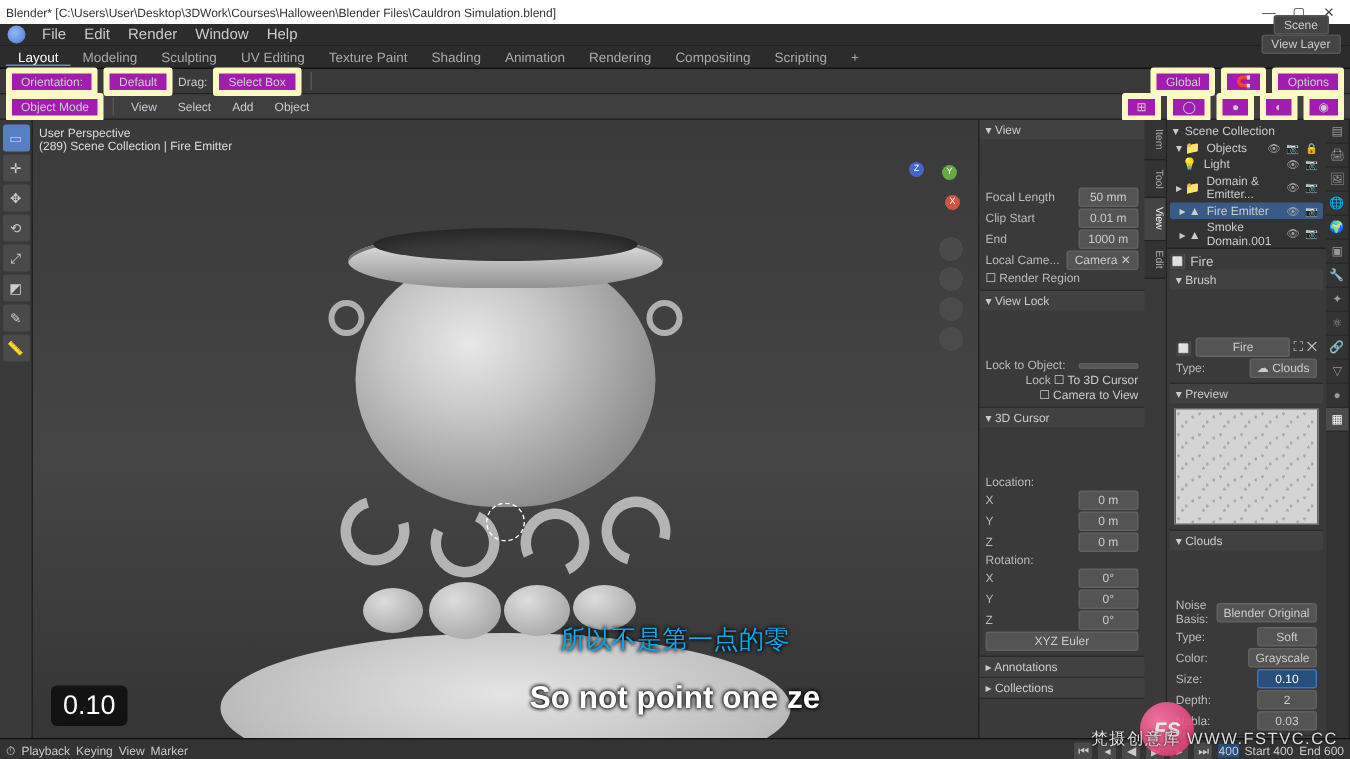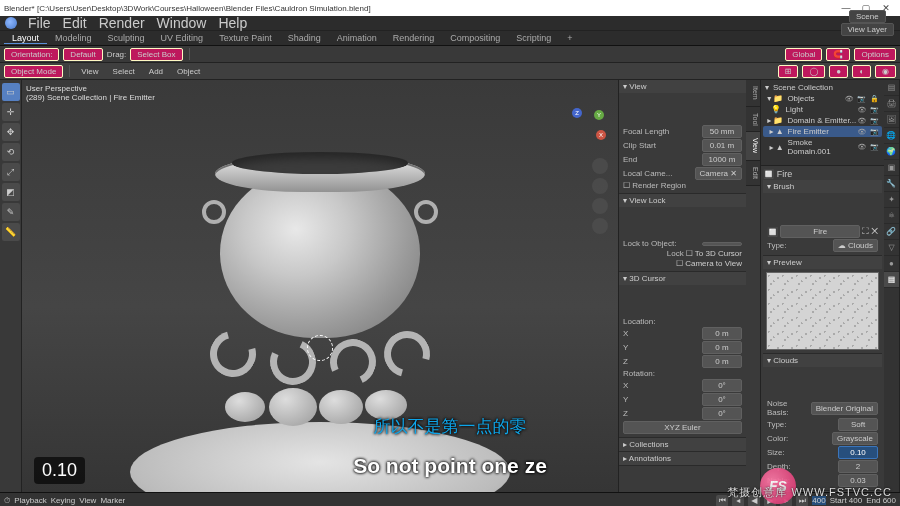--- a/index.html
+++ b/index.html
@@ -1,30 +1,30 @@
 <!DOCTYPE html>
 <html><head>
 <meta charset="utf-8">
 <style>
   * { margin:0; padding:0; box-sizing:border-box; font-family:"Segoe UI",Arial,sans-serif; }
   body { width:900px; height:506px; background:#393939; color:#ccc; font-size:9px; overflow:hidden; position:relative; }
   .titlebar { height:16px; background:#fff; color:#333; display:flex; align-items:center; padding:0 4px; font-size:9px; }
   .titlebar .title { flex:1; font-size:8px; }
   .titlebar .winicon { width:20px; text-align:center; color:#444; cursor:default; }
   .menubar { height:15px; background:#2c2c2c; border-bottom:1px solid #222; display:flex; align-items:center; padding:0 4px; }
-  .menubar .mitem { padding:0 6px; font-size:14px; color:#ccc; }
+  .menubar .mitem { padding:0 6px; font-size:10px; color:#ccc; }
   .menubar .logo { width:14px; height:14px; margin-right:4px; position:relative; }
   .menubar .logo::before { content:""; position:absolute; inset:1px; border-radius:50%; background:radial-gradient(circle at 40% 40%,#8eb8ff,#4a7acc); }
   .menubar .right { margin-left:auto; display:flex; align-items:center;flex-direction:column; }
   .menubar .scenebox, .menubar .layerbox { background:#444; border:1px solid #555; padding:1px 6px; border-radius:2px; margin:0 2px; font-size:8px; }
   .workspaces { height:15px; background:#2c2c2c; border-bottom:1px solid #111; display:flex; align-items:center; padding:0 4px; }
   .workspaces .ws { padding:0 8px; font-size:9px; color:#aaa; }
   .workspaces .ws.active { color:#fff; border-bottom:1px solid #5a8fd8; }
   .toolrow { height:17px; background:#393939; border-bottom:1px solid #222; display:flex; align-items:center; padding:0 4px; gap:4px; font-size:8px; }
-  .toolrow .btn { background:#be185d; border:1px solid #fef9c3; padding:1px 6px; border-radius:2px; }
+  .toolrow .btn { background:#a21caf; border:4px solid #fef9c3; padding:1px 6px; border-radius:2px; }
   .toolrow .sep { width:1px; height:12px; background:#555; margin:0 2px; }
   .main { display:flex; height:412px; }
   .toolbar-left { width:22px; background:#393939; border-right:1px solid #222; display:flex; flex-direction:column; padding-top:2px; }
   .toolbar-left .tool { width:18px; height:18px; margin:1px auto; background:#4a4a4a; border-radius:2px; display:flex; align-items:center; justify-content:center; font-size:9px; }
   .toolbar-left .tool.active { background:#5680c2; }
   .viewport { flex:1; background:linear-gradient(180deg,#3a3a3a 0%,#454545 55%,#353535 100%); position:relative; overflow:hidden; }
   .viewport .info { position:absolute; top:4px; left:4px; font-size:8px; color:#ddd; }
   .viewport .gizmo { position:absolute; top:24px; right:8px; width:46px; height:46px; }
   .gizmo .axis { position:absolute; width:10px; height:10px; border-radius:50%; font-size:6px; display:flex; align-items:center; justify-content:center; color:#fff; }
   .gizmo .x { background:#c54; top:26px; left:32px; }
@@ -42,21 +42,21 @@
   .legs .scroll { position:absolute; width:46px; height:46px; border:7px solid #b4b4b4; border-radius:50%; border-top-color:transparent; transform:rotate(30deg); }
   .legs .s1 { left:0; top:6px; }
   .legs .s2 { left:60px; top:14px; transform:rotate(-20deg); }
   .legs .s3 { left:120px; top:14px; transform:rotate(200deg); }
   .legs .s4 { right:0; top:6px; transform:rotate(150deg); }
   .rocks { position:absolute; bottom:4px; left:50%; transform:translateX(-50%); width:210px; height:60px; }
   .rocks .rock { position:absolute; background:radial-gradient(ellipse at 35% 30%,#ddd,#9a9a9a); border-radius:50%; }
   .disc { position:absolute; left:50%; bottom:-30px; transform:translateX(-50%); width:380px; height:100px; background:radial-gradient(ellipse at 50% 40%,#e4e4e4,#bcbcbc 70%,#9c9c9c 100%); border-radius:50%; }
   .selring { position:absolute; left:50%; top:255px; transform:translateX(-50%); width:26px; height:26px; border:1px dashed #fff; border-radius:50%; }
   .sizebox { position:absolute; left:12px; bottom:8px; background:rgba(0,0,0,.65); border-radius:4px; padding:3px 8px; color:#fff; font-size:18px; font-weight:500; }
-  .right-col { width:282px; display:flex; }
+  .right-col { width:248px; display:flex; }
   .npanel { width:148px; background:#3a3a3a; border-left:1px solid #222; overflow:hidden; font-size:8px; position:relative; }
   .npanel .tabs { position:absolute; right:0; top:0; width:14px; display:flex; flex-direction:column; }
   .npanel .tabs .t { writing-mode:vertical-rl; padding:6px 1px; background:#333; border-bottom:1px solid #222; font-size:7px; color:#aaa; }
   .npanel .tabs .t.active { background:#444; color:#fff; }
   .panel-sec { border-bottom:1px solid #2a2a2a; }
   .panel-hd { padding:2px 4px; background:#414141; font-size:8px; }
   .panel-body { padding:2px 4px;margin-top:29px; }
   .row { display:flex; align-items:center; margin:1px 0; gap:2px; }
   .row .lbl { flex:1; font-size:8px; color:#bbb; }
   .row .val { background:#545454; border:1px solid #606060; padding:1px 4px; border-radius:2px; font-size:8px; min-width:40px; text-align:center; }
@@ -282,24 +282,24 @@
             <div class="row">
                 <span class="lbl">Z</span>
                 <span class="val">0°</span>
               </div>
             <div class="row">
                 <span class="val" style="flex:1">XYZ Euler</span>
               </div>
           </div>
         </div>
         <div class="panel-sec">
+            <div class="panel-hd">▸ <span>Annotations</span></div>
+          </div>
+        <div class="panel-sec">
             <div class="panel-hd">▸ <span>Collections</span></div>
-          </div>
-        <div class="panel-sec">
-            <div class="panel-hd">▸ <span>Annotations</span></div>
           </div>
       </div>
     </div>
 
     <div class="props">
       <div class="pcontent">
 
         <div class="outliner">
           <div class="orow">
               <span>▾</span>

